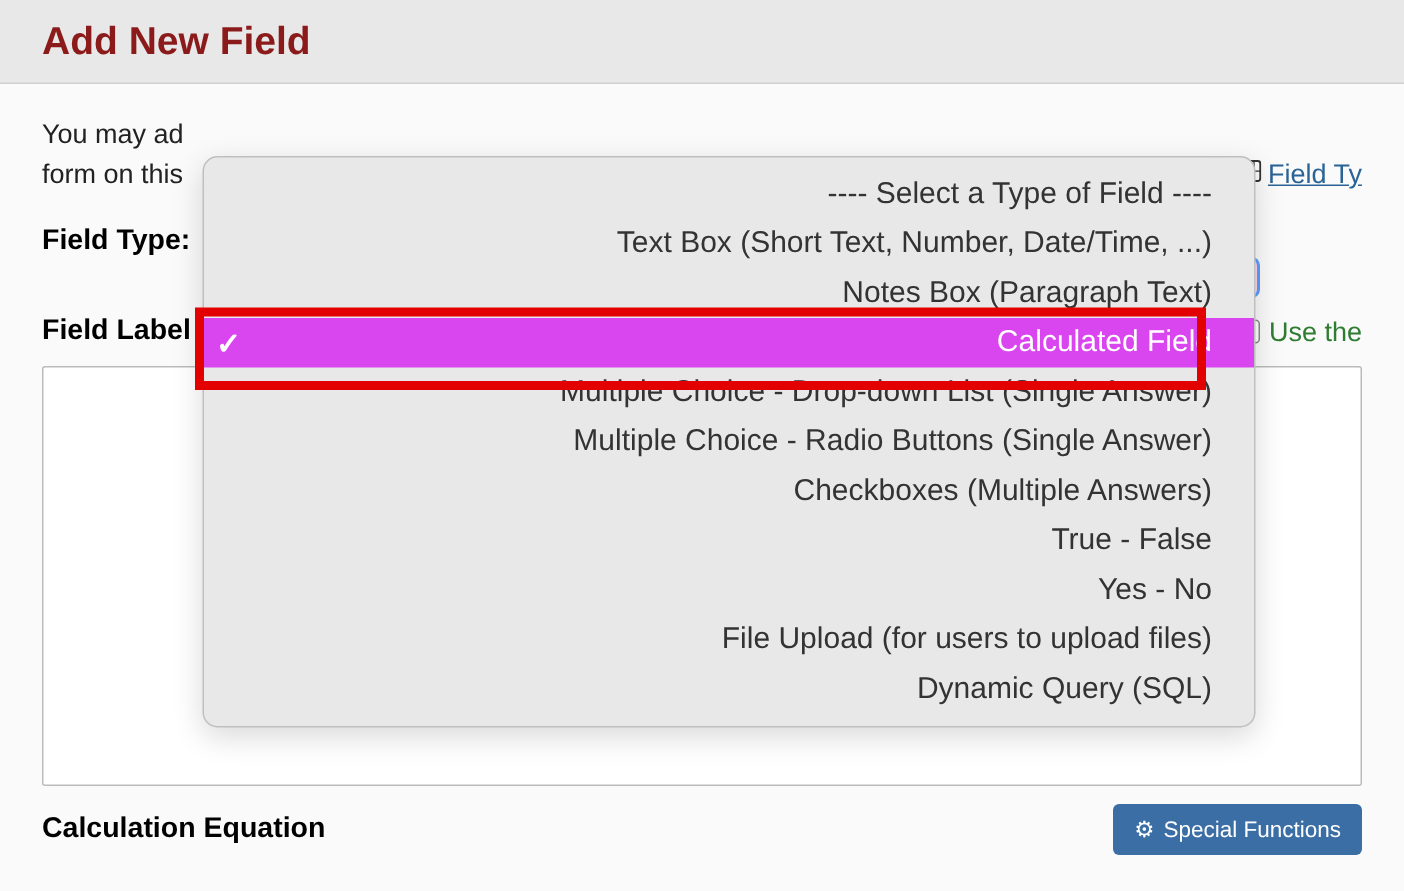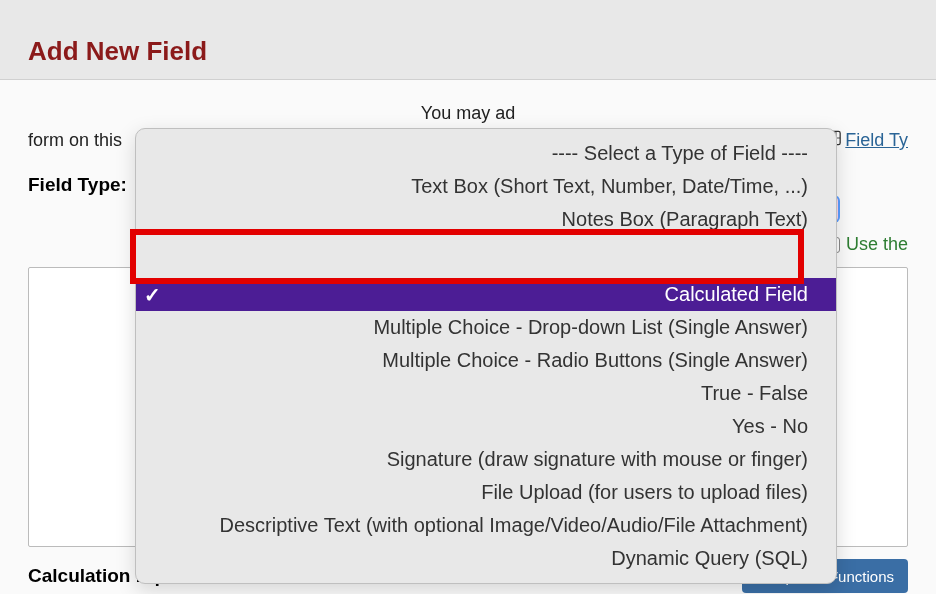--- a/index.html
+++ b/index.html
@@ -13,21 +13,20 @@
     }
     .header {
       background: #e8e8e8;
       border-bottom: 1px solid #d0d0d0;
       padding: 12px 28px;
     }
     .header h1 {
       color: #8b1a1a;
       font-size: 26px;
       font-weight: bold;
-      margin-top: 24px;
     }
     .content {
       background: #fafafa;
       padding: 20px 28px;
       position: relative;
       height: calc(100% - 50px);
     }
     .intro-text {
       font-size: 18px;
       color: #222;
@@ -134,23 +133,22 @@
     }
     .dropdown-item {
       padding: 5px 28px;
       font-size: 20px;
       color: #333;
       cursor: default;
       position: relative;
       text-align: right;
     }
     .dropdown-item.selected {
-      background: #4c1d95;
+      background: #d946ef;
       color: #fff;
-      margin-top: 42px;
     }
     .dropdown-item.selected::before {
       content: "✓";
       position: absolute;
       left: 8px;
       font-weight: bold;
     }
     .red-highlight {
       position: absolute;
       left: 130px;
@@ -164,21 +162,21 @@
   </style>
 </head>
 <body>
 
 <div class="header">
   <h1>Add New Field</h1>
 </div>
 
 <div class="content">
   <div class="intro-text">
-    <span style="display:flex; justify-content:center;">
+    <span style="display:flex; justify-content:flex-start;">
       <span>You may ad</span>
     </span>
     <span style="display:flex; justify-content:space-between; align-items:center;">
       <span>form on this</span>
       <span class="video-link">
         <span class="video-icon">
           <svg viewBox="0 0 24 18">
               <rect x="1" y="1" width="22" height="16" rx="2" fill="none" stroke="#333" stroke-width="1.5"></rect>
               <line x1="6" y1="1" x2="6" y2="17" stroke="#333" stroke-width="1"></line>
               <line x1="18" y1="1" x2="18" y2="17" stroke="#333" stroke-width="1"></line>
@@ -189,20 +187,21 @@
       </span>
     </span>
   </div>
 
   <div class="row">
     <span class="label">Field Type:</span>
   </div>
   <div class="select-pill"></div>
 
   <div class="row field-label-row">
+    <span class="label">Field Label</span>
     <span class="right-links">
       <span class="checkbox"></span>
       <span class="green-link">Use the</span>
     </span>
   </div>
   <div class="textarea"></div>
 
   <div class="bottom-row">
     <span class="bottom-label">Calculation Equation</span>
     <button class="blue-btn">
@@ -211,22 +210,21 @@
     </button>
   </div>
 
   <div class="dropdown" id="dropdown">
       <div class="dropdown-item">---- Select a Type of Field ----</div>
       <div class="dropdown-item">Text Box (Short Text, Number, Date/Time, ...)</div>
       <div class="dropdown-item">Notes Box (Paragraph Text)</div>
       <div class="dropdown-item selected">Calculated Field</div>
       <div class="dropdown-item">Multiple Choice - Drop-down List (Single Answer)</div>
       <div class="dropdown-item">Multiple Choice - Radio Buttons (Single Answer)</div>
+      <div class="dropdown-item">Checkboxes (Multiple Answers)</div>
       <div class="dropdown-item">True - False</div>
       <div class="dropdown-item">Yes - No</div>
-      <div class="dropdown-item">Signature (draw signature with mouse or finger)</div>
       <div class="dropdown-item">File Upload (for users to upload files)</div>
-      <div class="dropdown-item">Descriptive Text (with optional Image/Video/Audio/File Attachment)</div>
       <div class="dropdown-item">Dynamic Query (SQL)</div>
     </div>
 
   <div class="red-highlight"></div>
 </div>
 
 </body></html>

